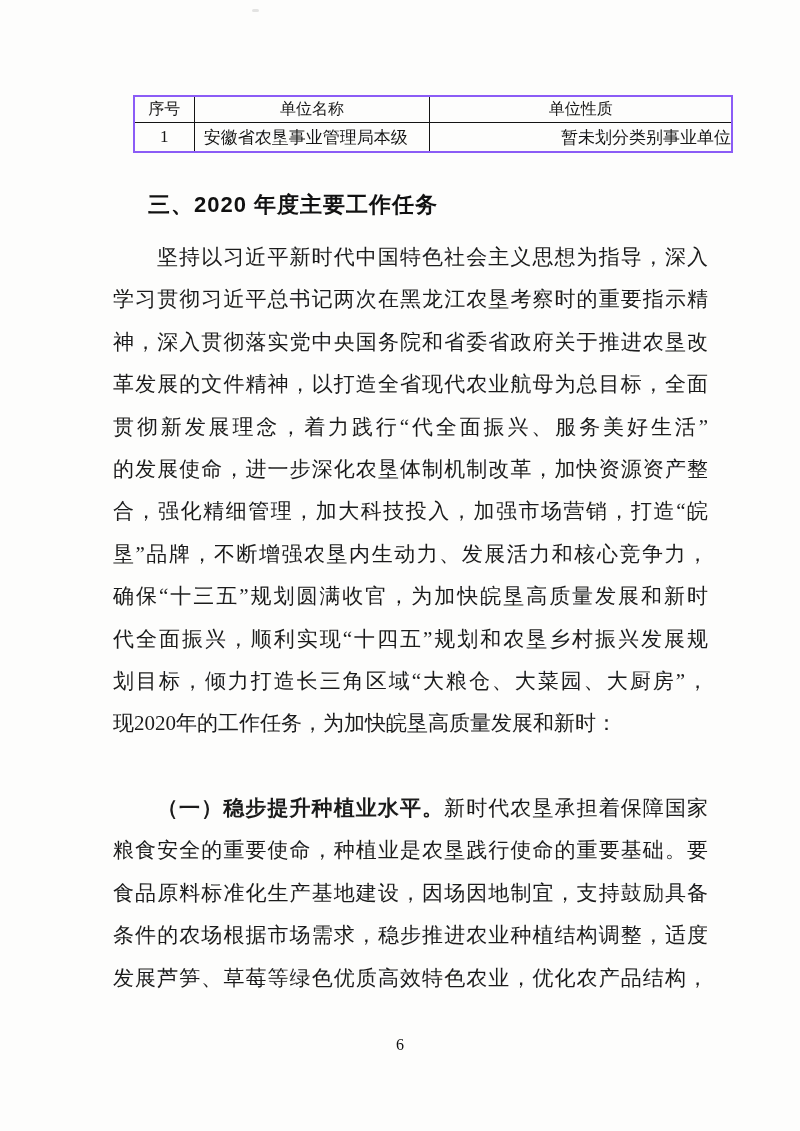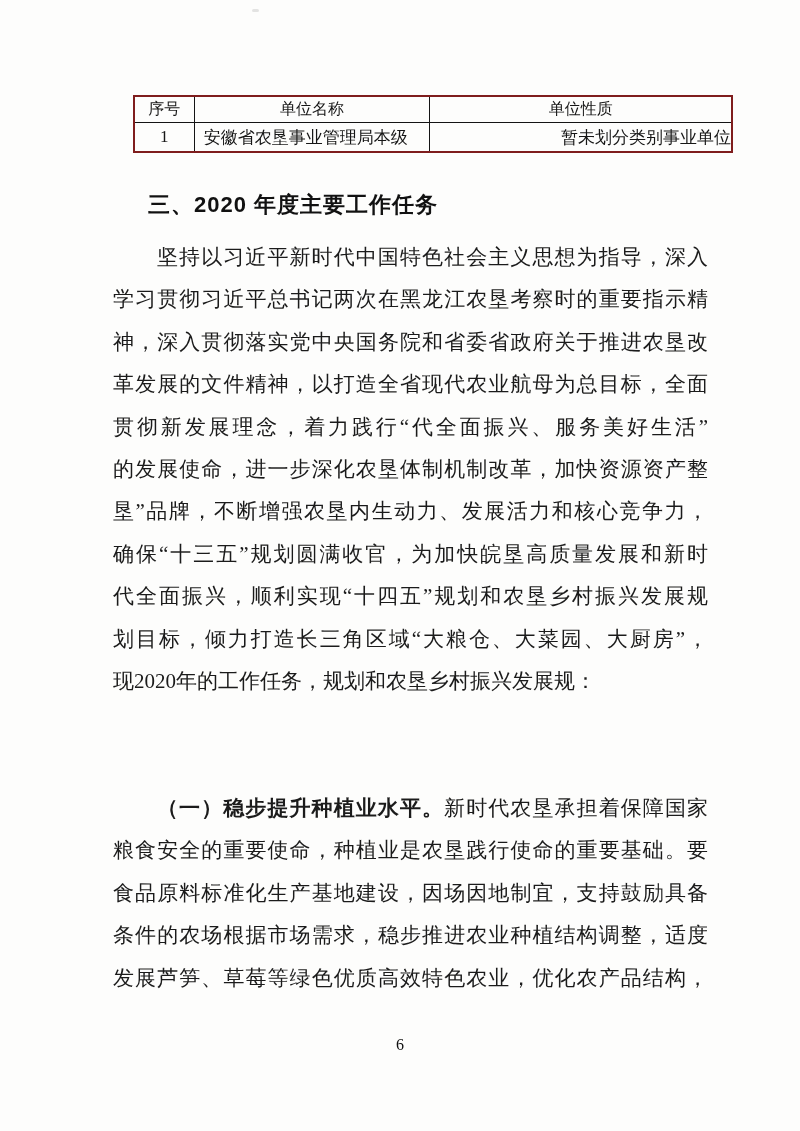--- a/index.html
+++ b/index.html
@@ -27,21 +27,21 @@
     border-collapse: collapse;
     table-layout: fixed;
   }
   .doc-table th, .doc-table td {
     border: 1px solid #141414;
     font-weight: normal;
     padding: 0;
     overflow: hidden;
     white-space: nowrap;
   }
-  .doc-table { border: 2px solid #7f1d1d; }
+  .doc-table { border: 2px solid #8b5cf6; }
   .doc-table th { height: 25px; font-size: 16px; text-align: center; }
   .doc-table td { height: 28px; font-size: 17px; }
   .col-no { width: 60px; }
   .col-name { width: 235px; }
   .col-nature { width: 301px; }
   .cell-no { text-align: center; }
   .cell-name { text-align: left; padding-left: 9px !important; }
   .cell-nature { text-align: right; padding-left: 2px !important; }
 
   
@@ -110,25 +110,26 @@
 
 <div class="section-heading">三、2020 年度主要工作任务</div>
 
 <div class="para para-1">
   <div class="line indent">坚持以习近平新时代中国特色社会主义思想为指导，深入</div>
   <div class="line">学习贯彻习近平总书记两次在黑龙江农垦考察时的重要指示精</div>
   <div class="line">神，深入贯彻落实党中央国务院和省委省政府关于推进农垦改</div>
   <div class="line">革发展的文件精神，以打造全省现代农业航母为总目标，全面</div>
   <div class="line">贯彻新发展理念，着力践行“代全面振兴、服务美好生活”</div>
   <div class="line">的发展使命，进一步深化农垦体制机制改革，加快资源资产整</div>
+  <div class="line">合，强化精细管理，加大科技投入，加强市场营销，打造“皖</div>
   <div class="line">垦”品牌，不断增强农垦内生动力、发展活力和核心竞争力，</div>
   <div class="line">确保“十三五”规划圆满收官，为加快皖垦高质量发展和新时</div>
   <div class="line">代全面振兴，顺利实现“十四五”规划和农垦乡村振兴发展规</div>
   <div class="line">划目标，倾力打造长三角区域“大粮仓、大菜园、大厨房”，</div>
-  <div class="line flush">现2020年的工作任务，规划和农垦乡村振兴发展规：</div>
+  <div class="line flush">现2020年的工作任务，为加快皖垦高质量发展和新时：</div>
 </div>
 
 <div class="para para-2">
   <div class="line indent"><span class="bold-lead">（一）稳步提升种植业水平。</span><span>新时代农垦承担着保障国家</span></div>
   <div class="line">粮食安全的重要使命，种植业是农垦践行使命的重要基础。要</div>
   <div class="line">食品原料标准化生产基地建设，因场因地制宜，支持鼓励具备</div>
   <div class="line">条件的农场根据市场需求，稳步推进农业种植结构调整，适度</div>
   <div class="line">发展芦笋、草莓等绿色优质高效特色农业，优化农产品结构，</div>
 </div>
 

